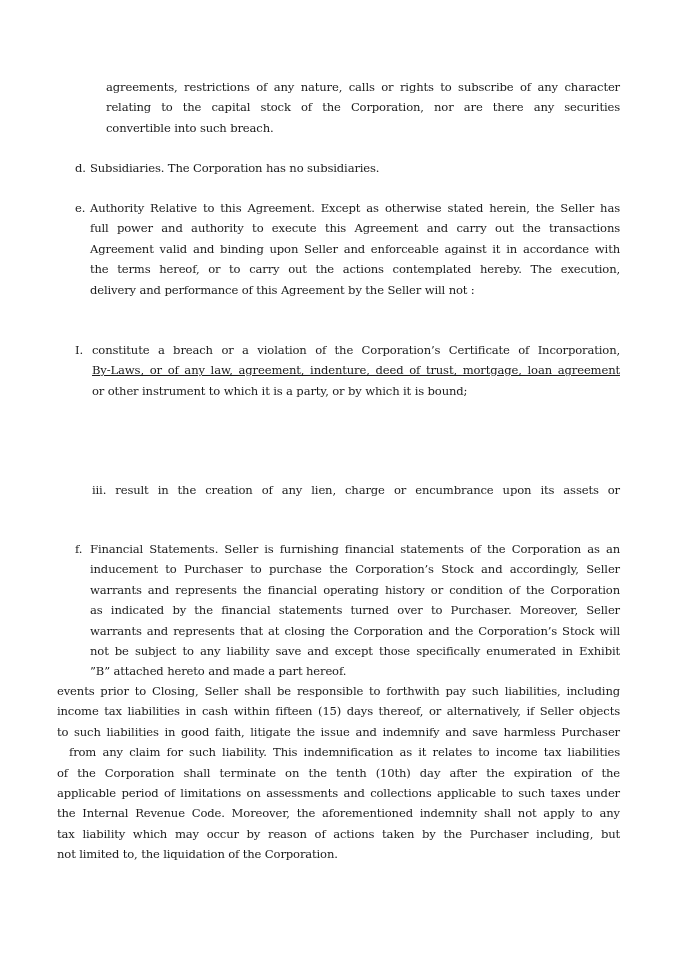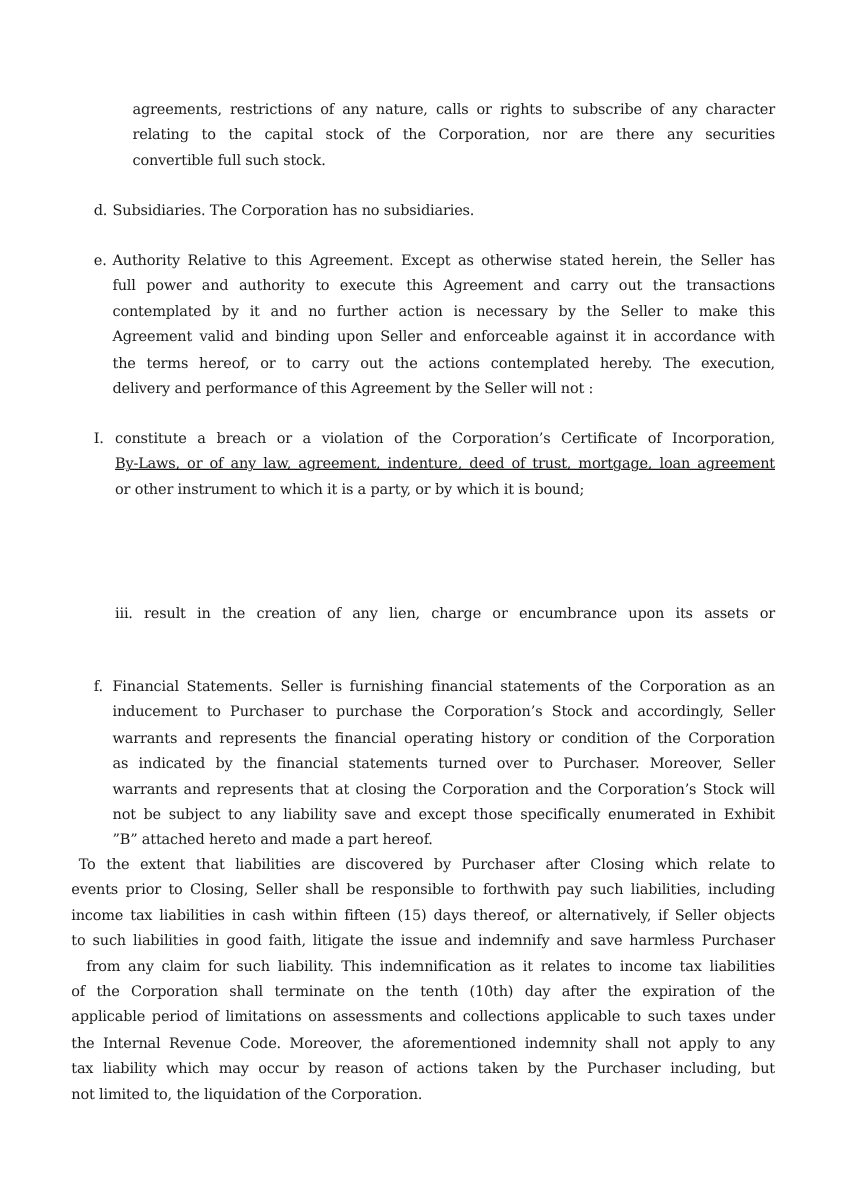--- a/index.html
+++ b/index.html
@@ -16,33 +16,32 @@
   .marker { position: absolute; }
 </style>
 </head>
 <body>
 
 <div class="page">
 
   <div class="blk" style="left:106px; top:77px;">
     <span class="line" style="white-space: normal;">agreements, restrictions of any nature, calls or rights to subscribe of any character</span>
     <span class="line" style="white-space: normal;">relating to the capital stock of the Corporation, nor are there any securities</span>
-    <span class="line last">convertible full such stock.</span>
+    <span class="line last">convertible into such breach.</span>
   </div>
 
   <div class="blk" style="left:90px; top:158px;">
     <span class="marker" style="left:-15px;">d.</span>
     <span class="line last">Subsidiaries.  The Corporation has no subsidiaries.</span>
   </div>
 
   <div class="blk" style="left:90px; top:198px;">
     <span class="marker" style="left:-15px;">e.</span>
     <span class="line" style="white-space: normal;">Authority Relative to this Agreement.  Except as otherwise stated herein, the Seller has</span>
     <span class="line" style="white-space: normal;">full power and authority to execute this Agreement and carry out the transactions</span>
-    <span class="line" style="white-space: normal;">contemplated by it and no further  action is necessary by the Seller to make this</span>
     <span class="line" style="white-space: normal;">Agreement valid and binding upon Seller and  enforceable against it in accordance with</span>
     <span class="line" style="white-space: normal;">the terms hereof, or to carry out the actions contemplated hereby.  The execution,</span>
     <span class="line last">delivery and performance of  this Agreement by the Seller will not :</span>
   </div>
 
   <div class="blk" style="left:92px; top:340px;">
     <span class="marker" style="left:-17px;">I.</span>
     <span class="line" style="white-space: normal;">constitute a breach or a violation of the Corporation’s Certificate of Incorporation,</span>
     <span class="line" style="white-space: normal; text-decoration: underline;">By-Laws, or of any law, agreement, indenture, deed of trust, mortgage, loan agreement</span>
     <span class="line last">or other instrument to which it is a party, or by which it is bound;</span>
@@ -58,21 +57,20 @@
     <span class="line" style="white-space: normal;">Financial Statements.  Seller is furnishing financial statements of the Corporation as an</span>
     <span class="line" style="white-space: normal;">inducement to Purchaser to purchase the Corporation’s Stock and accordingly, Seller</span>
     <span class="line" style="white-space: normal;">warrants and represents the financial operating history or condition of the Corporation</span>
     <span class="line" style="white-space: normal;">as indicated by the financial statements turned over to Purchaser.  Moreover, Seller</span>
     <span class="line" style="white-space: normal;">warrants and represents that at closing the Corporation and the Corporation’s Stock will</span>
     <span class="line" style="white-space: normal;">not be subject to any liability save and except those specifically enumerated in Exhibit</span>
     <span class="line last">”B” attached hereto and made a part hereof.</span>
   </div>
 
   <div class="blk" style="left:57px; top:681px;">
-    <span class="line" style="padding-left: 6px; white-space: normal;"> To the extent that liabilities are discovered by Purchaser after Closing which relate to</span>
     <span class="line" style="white-space: normal;">events prior to Closing, Seller shall be responsible to forthwith pay such liabilities, including</span>
     <span class="line" style="white-space: normal;">income tax liabilities in cash within fifteen (15) days thereof, or alternatively, if Seller objects</span>
     <span class="line" style="white-space: normal;">to such liabilities in good faith, litigate the issue and indemnify and save harmless Purchaser</span>
     <span class="line" style="white-space: normal; margin-left: 12px;">from any claim for such liability.  This indemnification as it relates to income tax liabilities</span>
     <span class="line" style="white-space: normal;">of the Corporation shall terminate on the tenth (10th) day after the expiration of the</span>
     <span class="line" style="white-space: normal;">applicable period of limitations on assessments and collections applicable to such taxes under</span>
     <span class="line" style="white-space: normal;">the Internal Revenue Code.  Moreover, the aforementioned indemnity shall not apply to any</span>
     <span class="line" style="white-space: normal;">tax liability which may occur by reason of actions taken  by the Purchaser including, but</span>
     <span class="line last">not limited to, the liquidation of the Corporation.</span>
   </div>

